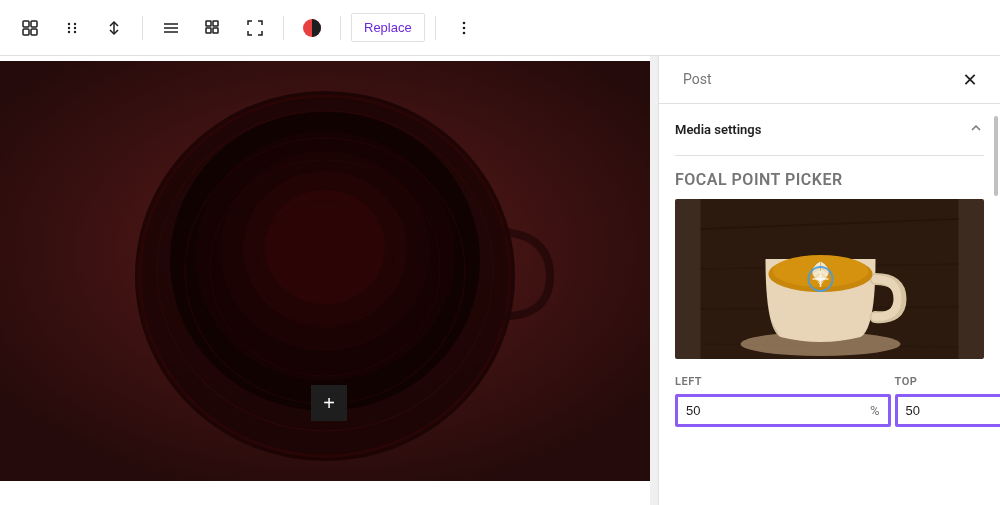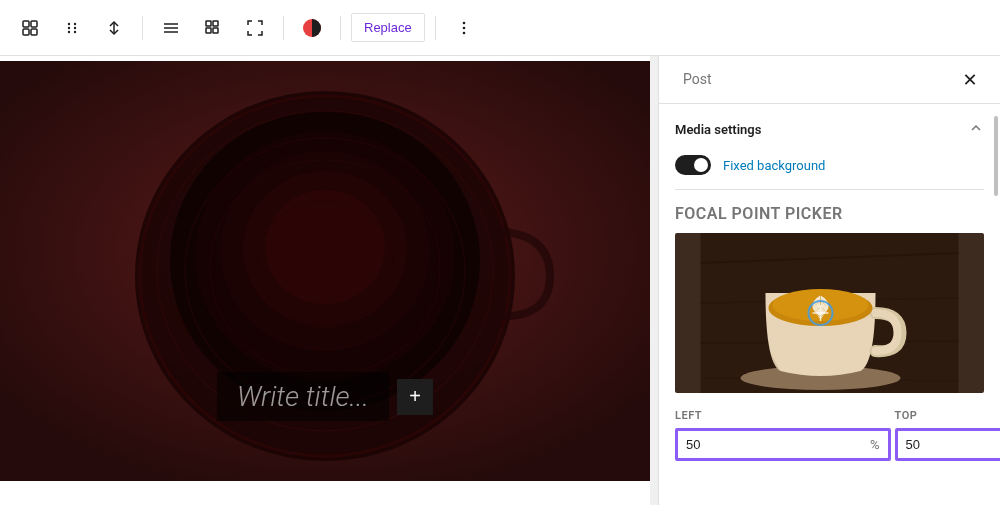--- a/index.html
+++ b/index.html
@@ -466,21 +466,20 @@
         <ellipse cx="335" cy="210" rx="168" ry="160" fill="none" stroke="#2e0808" stroke-width="1.5" opacity="0.6"></ellipse>
         <ellipse cx="335" cy="210" rx="140" ry="133" fill="none" stroke="#2a0606" stroke-width="1.5" opacity="0.5"></ellipse>
         <ellipse cx="335" cy="207" rx="115" ry="108" fill="none" stroke="#260505" stroke-width="1.5" opacity="0.5"></ellipse>
         <ellipse cx="335" cy="205" rx="90" ry="83" fill="none" stroke="#230404" stroke-width="1" opacity="0.5"></ellipse>
         <ellipse cx="335" cy="202" rx="68" ry="62" fill="none" stroke="#200303" stroke-width="1" opacity="0.4"></ellipse>
 
         <path d="M500,170 Q560,170 560,215 Q560,260 500,255" fill="none" stroke="#200505" stroke-width="8" opacity="0.7"></path>
       </svg>
 
       <div class="cover-content">
-        <div class="write-title">Write title...</div>
         <button class="add-btn">+</button>
       </div>
     </div>
   </div>
 
   <div class="scrollbar-area"></div>
 
   <div class="right-panel" style="position:relative;">
 
     <div class="panel-tabs">
@@ -492,27 +491,20 @@
 
       <div class="section-header">
         <span class="section-title">Media settings</span>
         <button class="collapse-btn">
           <svg width="16" height="16" viewBox="0 0 16 16" fill="none" stroke="#757575" stroke-width="1.5">
             <polyline points="4,10 8,6 12,10"></polyline>
           </svg>
         </button>
       </div>
 
-      <div class="toggle-row">
-        <label class="toggle">
-          <input type="checkbox" checked="" style="">
-          <span class="toggle-slider"></span>
-        </label>
-        <span class="toggle-label">Fixed background</span>
-      </div>
 
 
       <hr class="section-separator">
 
       <div class="focal-point-label">FOCAL POINT PICKER</div>
 
       <div class="focal-point-image">
         
         <svg width="100%" height="100%" viewBox="0 0 258 160" xmlns="http://www.w3.org/2000/svg">
 

